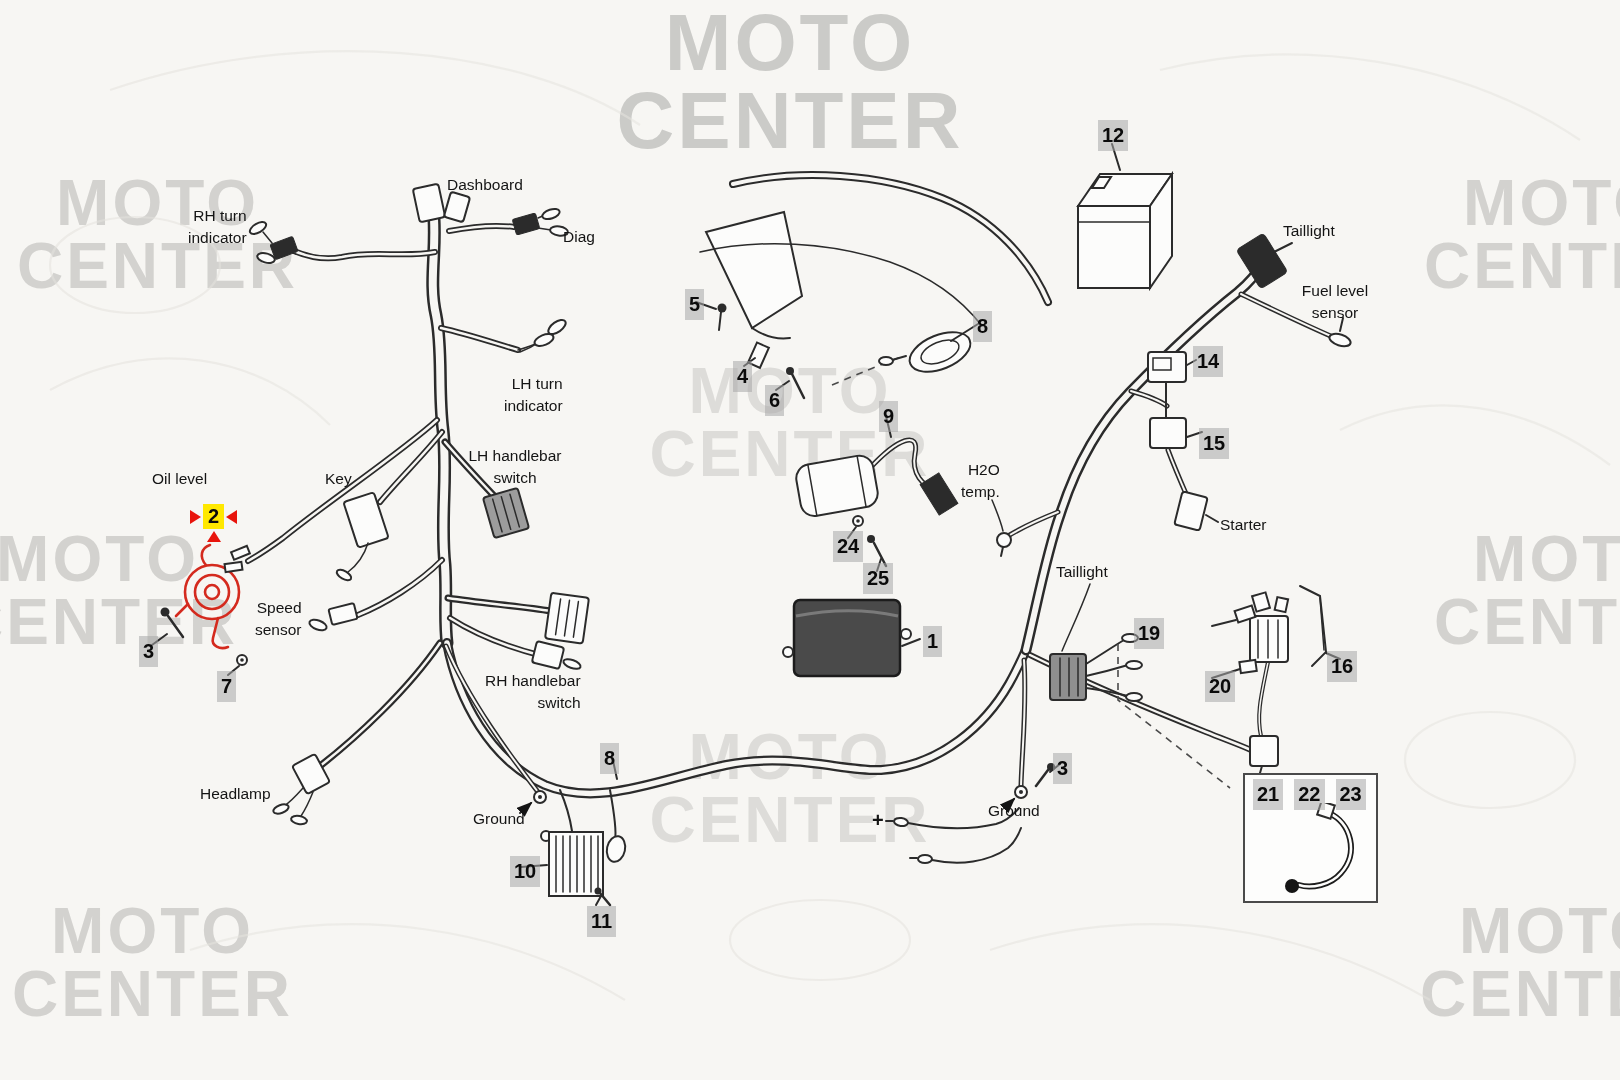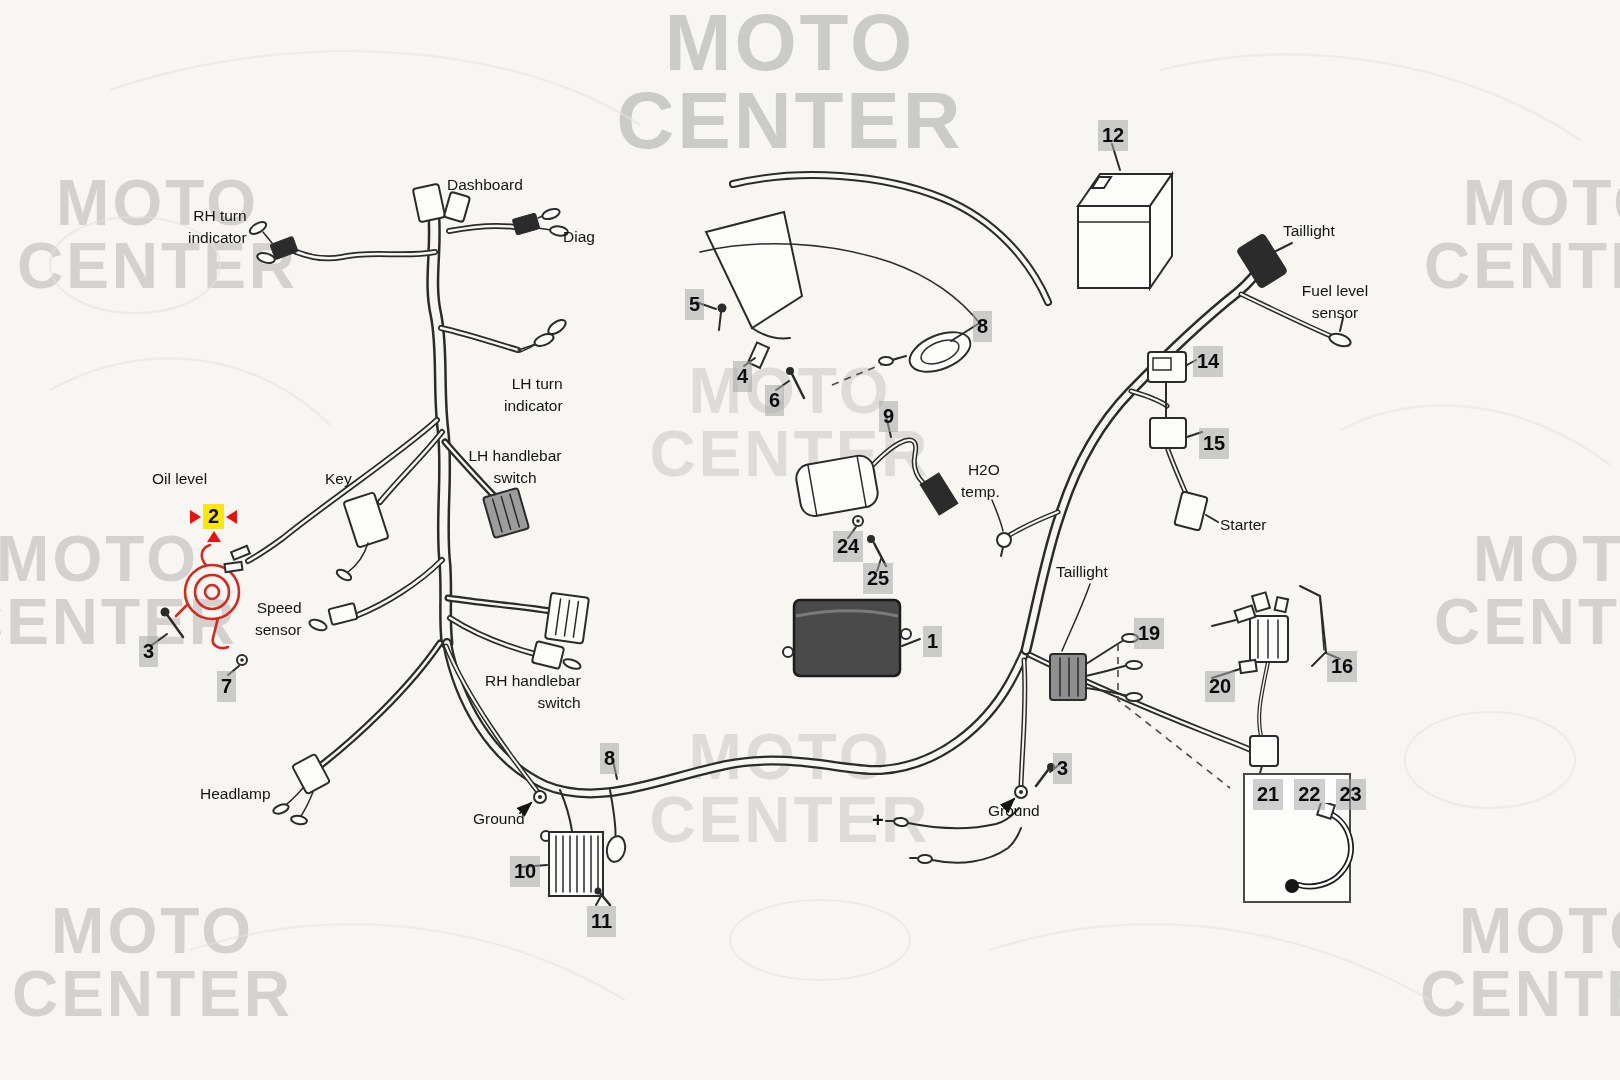--- a/index.html
+++ b/index.html
@@ -462,21 +462,21 @@
   <div class="badge" style="left:510px;top:856px">10</div>
   <div class="badge" style="left:587px;top:906px">11</div>
 
   <div class="sel-wrap" style="left:190px;top:504px">
     <span class="tri tri-r"></span>
     <span class="badge sel">2</span>
     <span class="tri tri-l"></span>
     <span class="tri tri-up"></span>
   </div>
 
-  <div class="inset" style="left:1243px;top:773px;width:108px;height:130px">
+  <div class="inset" style="left:1243px;top:773px;width:135px;height:130px">
     <div class="nums">
       <span class="badge st">21</span>
       <span class="badge st">22</span>
       <span class="badge st">23</span>
     </div>
     <svg width="131" height="98" viewBox="0 0 131 98">
       <path d="M84,10 C106,20 114,50 96,70 C86,82 66,86 54,82" class="cbl-o"></path>
       <path d="M84,10 C106,20 114,50 96,70 C86,82 66,86 54,82" class="cbl-i"></path>
       <rect x="74" y="0" width="14" height="14" transform="rotate(18 81 7)" fill="#fcfcfb" stroke="#2b2b2b" stroke-width="2"></rect>
       <circle cx="47" cy="83" r="7" fill="#151515"></circle>

